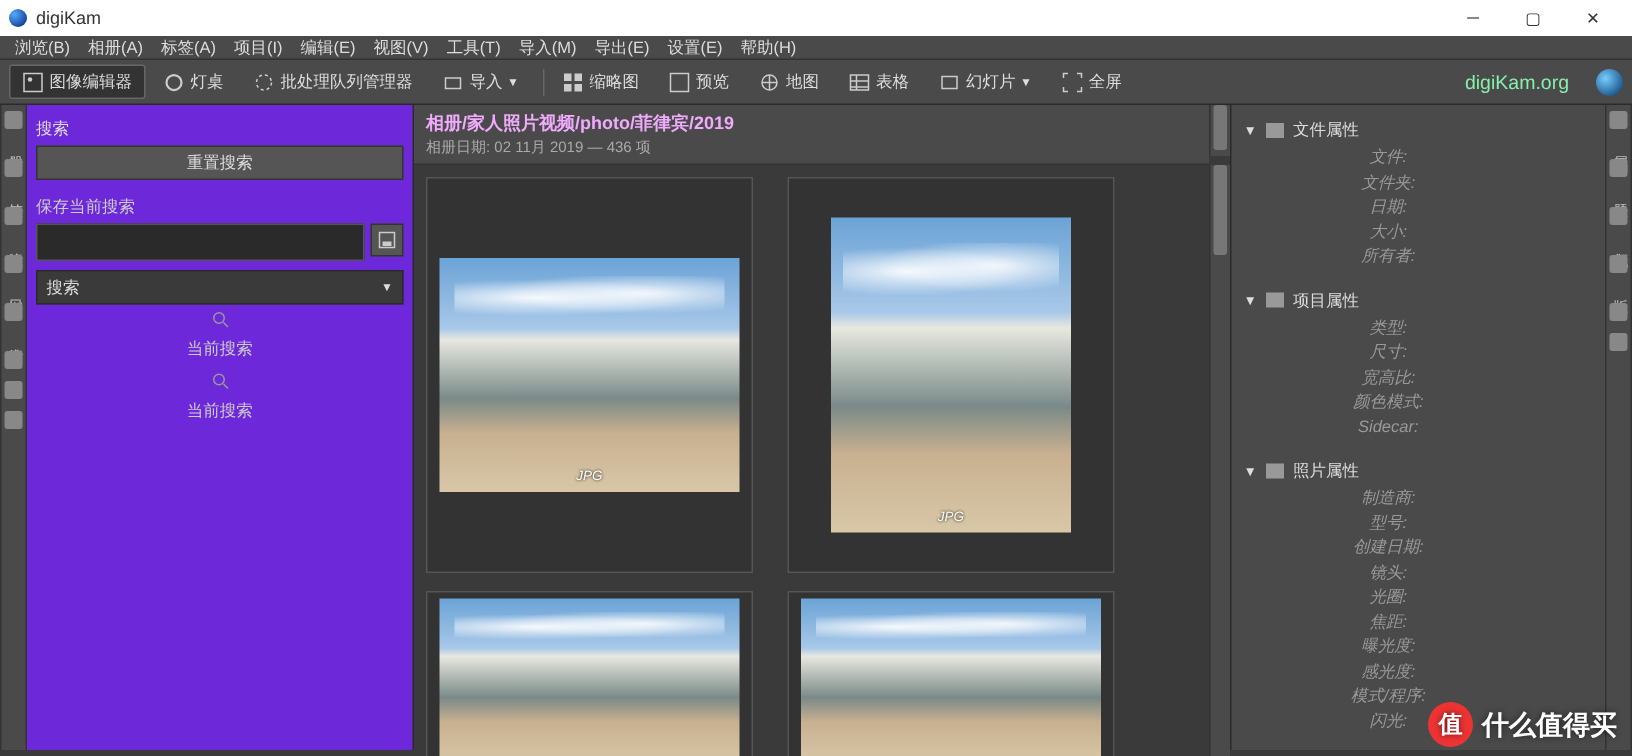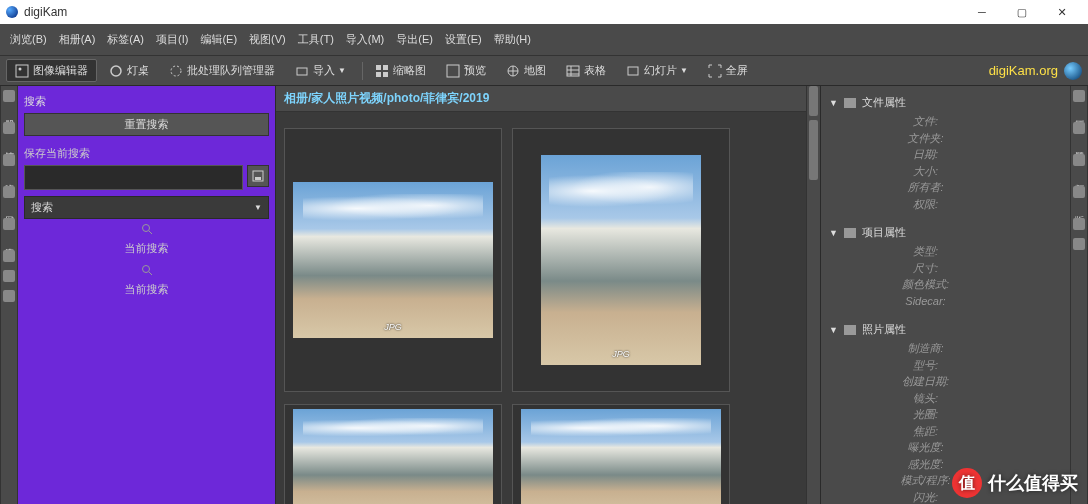--- a/index.html
+++ b/index.html
@@ -5,30 +5,30 @@
 * { margin: 0; padding: 0; box-sizing: border-box; font-family: "Microsoft YaHei", sans-serif; }
 body { width: 1088px; height: 504px; background: #3a3a3a; color: #ccc; font-size: 11px; overflow: hidden; position: relative; }
 
 
 .titlebar { height: 24px; background: #fff; display: flex; align-items: center; padding: 0 6px; color: #333; }
 .titlebar .logo { width: 12px; height: 12px; border-radius: 50%; background: radial-gradient(circle at 30% 30%, #5af, #027); margin-right: 6px; }
 .titlebar .title { flex: 1; font-size: 12px; }
 .titlebar .winbtn { width: 40px; height: 24px; display: flex; align-items: center; justify-content: center; color: #333; }
 
 
-.menubar { height: 32px; background: #4a4a4a; display: flex; align-items: center; padding: 0 4px; border-bottom: 1px solid #333; }
+.menubar { height: 16px; background: #4a4a4a; display: flex; align-items: center; padding: 0 4px; border-bottom: 1px solid #333; }
 .menubar span { padding: 2px 6px; color: #ddd; }
 
 
 .toolbar { height: 30px; background: #4a4a4a; display: flex; align-items: center; padding: 0 6px; border-bottom: 1px solid #2a2a2a; }
 .tbtn { display: flex; align-items: center; padding: 3px 8px; margin-right: 4px; color: #ddd; border-radius: 2px; }
 .tbtn.active { background: #333; border: 1px solid #666; }
 .tbtn .ic { width: 14px; height: 14px; margin-right: 4px; display: inline-block; }
 .toolbar .spacer { flex: 1; }
-.toolbar .brand { color: #fde047; font-size: 13px; margin-right: 6px; }
+.toolbar .brand { color: #86efac; font-size: 13px; margin-right: 18px; }
 .globe { width: 18px; height: 18px; border-radius: 50%; background: radial-gradient(circle at 35% 35%, #7cf, #036); }
 
 
 .main { display: flex; height: calc(100% - 74px); }
 .leftstrip, .rightstrip { width: 18px; background: #4a4a4a; display: flex; flex-direction: column; align-items: center; padding-top: 4px; gap: 8px; border-left: 1px solid #333; border-right: 1px solid #333; }
 .leftstrip .tab, .rightstrip .tab { writing-mode: vertical-rl; font-size: 10px; color: #bbb; padding: 2px 0; }
 .leftstrip .ico, .rightstrip .ico { width: 12px; height: 12px; background: #888; border-radius: 2px; }
 
 .leftpanel { width: 258px; background: #6d28d9; border-right: 1px solid #2a2a2a; padding: 4px 6px; }
 .leftpanel .hdr { color: #ddd; font-size: 11px; padding: 4px 0; }
@@ -38,24 +38,24 @@
 .widebtn { background: #555; border: 1px solid #333; text-align: center; padding: 3px 0; color: #ddd; margin-bottom: 6px; }
 .subhdr { color: #ccc; padding: 4px 0; }
 .inputrow { display: flex; gap: 4px; margin-bottom: 6px; }
 .inputrow input { flex: 1; background: #2a2a2a; border: 1px solid #555; padding: 4px; }
 .inputrow .go { width: 22px; height: 22px; background: #555; border: 1px solid #333; display: flex; align-items: center; justify-content: center; }
 .dropdown { background: #3a3a3a; border: 1px solid #2a2a2a; padding: 3px 6px; color: #ddd; display: flex; justify-content: space-between; align-items: center; }
 .listitem { display: flex; align-items: center; gap: 6px; padding: 4px 6px; color: #ccc; flex-direction: column; }
 
 .center { flex: 1; background: #3a3a3a; display: flex; flex-direction: column; }
 .pathbar { background: #4a4a4a; padding: 4px 8px; border-bottom: 1px solid #333; }
-.pathbar .path { color: #7dd3fc; font-size: 12px; font-weight: bold; }
+.pathbar .path { color: #f0abfc; font-size: 12px; font-weight: bold; }
 .pathbar .meta { color: #aaa; font-size: 10px; }
 .thumbs { flex: 1; padding: 8px; overflow: hidden; }
-.thumbrow { display: flex; gap: 10px; margin-bottom: 12px; }
+.thumbrow { display: flex; gap: 23px; margin-bottom: 12px; }
 .thumb { width: 218px; height: 264px; background: #333; border: 1px solid #555; display: flex; align-items: center; justify-content: center; position: relative; }
 .thumb.short { height: 120px; overflow: hidden; }
 .photo { background: linear-gradient(to bottom, #6ba3d6 0%, #a8c8e8 30%, #e8e8e0 35%, #7a8a88 60%, #c8b090 75%, #d8c8a8 100%); position: relative; }
 .photo::before { content:''; position:absolute; top:8%; left:5%; right:5%; height:18%; background: radial-gradient(ellipse at 30% 50%, rgba(255,255,255,.9), rgba(255,255,255,0) 60%), radial-gradient(ellipse at 70% 40%, rgba(255,255,255,.85), rgba(255,255,255,0) 55%); }
 .photo.land { width: 200px; height: 156px; }
 .photo.port { width: 160px; height: 210px; }
 .photo.wide { width: 200px; height: 110px; }
 .badge { position: absolute; bottom: 6px; left: 50%; transform: translateX(-50%); font-size: 9px; color: #fff; font-style: italic; text-shadow: 0 0 2px #000; }
 .scrollbar { width: 14px; background: #4a4a4a; border-left: 1px solid #333; position: relative; }
 .scrollthumb { position: absolute; top: 0; left: 2px; right: 2px; height: 60px; background: #777; border-radius: 2px; }
@@ -245,20 +245,21 @@
         </span>
       <span>当前搜索</span>
     </div>
   </div>
 
   <div class="center">
     <div style="display:flex;">
       <div style="flex:1">
         <div class="pathbar">
           <div class="path">相册/家人照片视频/photo/菲律宾/2019</div>
+          <div class="meta">相册日期: 02 11月 2019 — 436 项</div>
         </div>
       </div>
       <div class="scrollbar" style="height:34px">
           <div class="scrollthumb" style="height:30px"></div>
         </div>
     </div>
     <div style="display:flex;flex:1">
       <div class="thumbs">
         <div class="thumbrow">
           <div class="thumb">
@@ -293,32 +294,32 @@
           <span class="tri">▼</span>
           <span class="ic"></span>
           <span>文件属性</span>
         </div>
       <div class="props">
         <div>文件:</div>
         <div>文件夹:</div>
         <div>日期:</div>
         <div>大小:</div>
         <div>所有者:</div>
-        <div>权限:</div>
       </div>
     </div>
     <div class="sect">
       <div class="secthdr">
           <span class="tri">▼</span>
           <span class="ic"></span>
           <span>项目属性</span>
         </div>
       <div class="props">
         <div>类型:</div>
         <div>尺寸:</div>
+        <div>宽高比:</div>
         <div>颜色模式:</div>
         <div>Sidecar:</div>
       </div>
     </div>
     <div class="sect">
       <div class="secthdr">
           <span class="tri">▼</span>
           <span class="ic"></span>
           <span>照片属性</span>
         </div>

